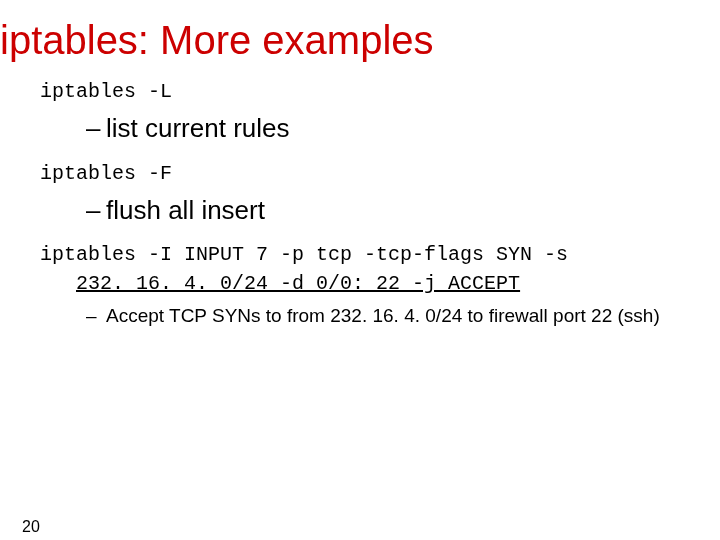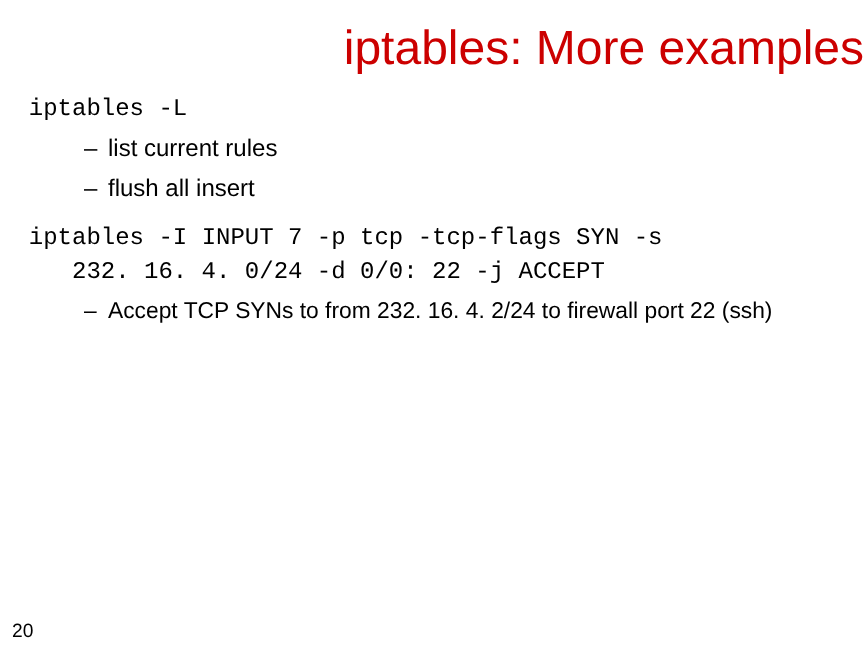--- a/index.html
+++ b/index.html
@@ -12,64 +12,65 @@
     color: #000000;
     overflow: hidden;
   }
   .slide {
     position: relative;
     width: 720px;
     height: 540px;
     box-sizing: border-box;
   }
   .title {
-    text-align: right;
+    text-align: left;
     font-size: 40px;
     color: #cc0000;
     margin-top: 18px;
     margin-bottom: 10px;
     font-weight: normal;
   }
   .body {
-    padding: 0 30px 0 24px;
+    padding: 0 30px 0 40px;
   }
   .cmd {
     font-family: "Courier New", Courier, monospace;
     font-size: 20px;
     margin-top: 16px;
     margin-bottom: 4px;
     line-height: 1.25;
   }
   .cmd.indent {
     padding-left: 36px;
     text-indent: -0px;
+    text-decoration: underline;
   }
   .bullet {
     font-family: "Comic Sans MS", "Comic Sans", cursive, sans-serif;
-    font-size: 20px;
+    font-size: 26px;
     margin-left: 46px;
     margin-top: 8px;
     margin-bottom: 8px;
     position: relative;
     padding-left: 20px;
     line-height: 1.25;
   }
   .bullet::before {
     content: "–";
     position: absolute;
     left: 0;
     top: 0;
   }
   .sup {
     font-size: 0.6em;
     vertical-align: super;
   }
   .pagenum {
     position: absolute;
-    left: 10px;
+    left: 22px;
     bottom: 22px;
     font-size: 16px;
     font-family: "Comic Sans MS", "Comic Sans", cursive, sans-serif;
     color: #000;
   }
   .last-bullet {
     margin-left: 46px;
     margin-top: 8px;
     padding-left: 20px;
     position: relative;
@@ -89,26 +90,27 @@
 
 <div class="slide">
 
   <div class="title">iptables: More examples</div>
 
   <div class="body">
 
     <div class="cmd">iptables -L</div>
     <div class="bullet">list current rules</div>
 
+    <div class="cmd">iptables -F</div>
     <div class="bullet">flush all insert</div>
 
 
     <div class="cmd">iptables -I INPUT 7 -p tcp -tcp-flags SYN -s</div>
     <div class="cmd indent" style="margin-top:0;">232. 16. 4. 0/24 -d 0/0: 22 -j ACCEPT</div>
 
 
-    <div class="last-bullet">Accept TCP SYNs to from 232. 16. 4. 2/24 to firewall port 22 (ssh)</div>
+    <div class="last-bullet">Accept TCP SYNs to from 232. 16. 4. 0/24 to firewall port 22 (ssh)</div>
 
   </div>
 
   <div class="pagenum">20</div>
 
 </div>
 
 </body></html>

